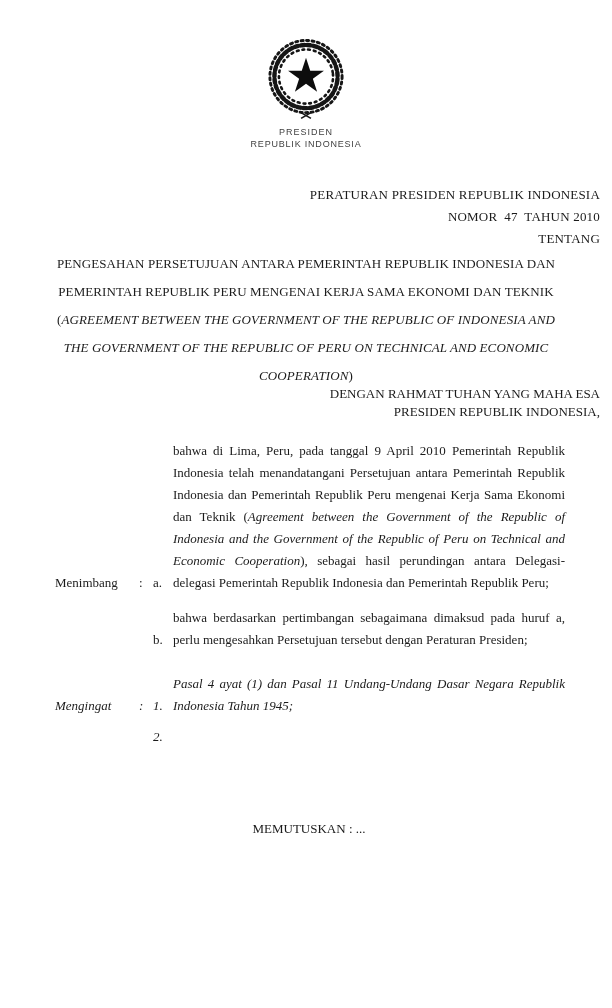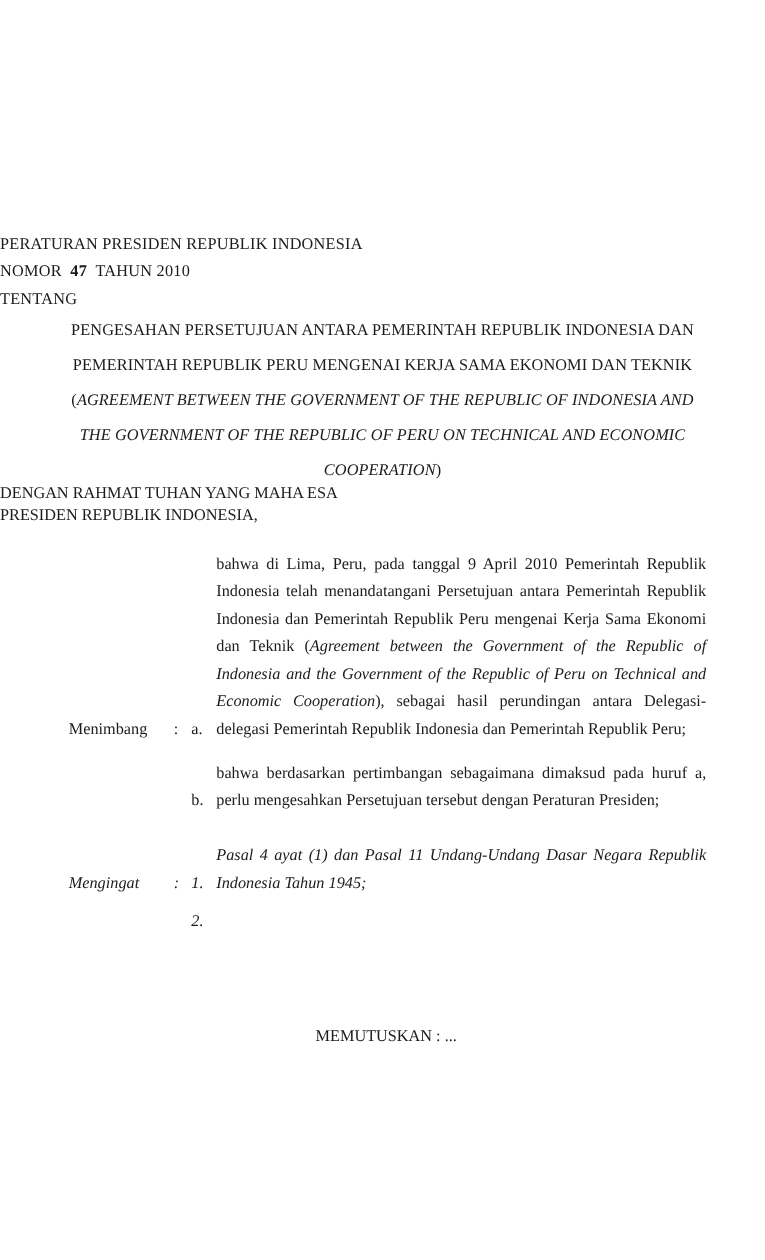--- a/index.html
+++ b/index.html
@@ -1,20 +1,20 @@
 <!DOCTYPE html>
 <html><head>
 <meta charset="utf-8">
 <style>
   html,body { margin:0; padding:0; background:#ffffff; }
   #page {
     position:relative; width:612px; height:1008px; background:#ffffff;
     font-family:"Liberation Serif", serif; color:#1b1b1b; overflow:hidden;
   }
-  .centered { position:absolute; left:0; width:600px; text-align:left; }
+  .centered { position:absolute; left:0; width:600px; text-align:right; }
 
   
   .emblem { position:absolute; top:36px; left:0; width:612px; text-align:center; }
   .emblem svg { display:block; margin:0 auto; }
   .emblem-cap1 {
     margin-top:4px; font-family:"Liberation Sans", sans-serif;
     font-size:9px; letter-spacing:1px; color:#3f3f3f; line-height:12px;
   }
   .emblem-cap2 {
     font-family:"Liberation Sans", sans-serif;
@@ -45,24 +45,40 @@
   .decision {
     position:absolute; top:821px; left:55px; width:508px;
     text-align:center; font-size:13px;
   }
 </style>
 </head>
 <body>
 
 <div id="page">
 
+  <div class="emblem">
+    <svg width="82" height="86" viewBox="0 0 100 102" aria-hidden="true">
+      <g fill="none" stroke="#161616" stroke-linecap="round">
+        <circle cx="50" cy="48" r="44" stroke-width="3.6" stroke-dasharray="2.5 4.2"></circle>
+        <circle cx="50" cy="48" r="38.5" stroke-width="5.4" stroke-dasharray="4.5 3.2" transform="rotate(8 50 48)"></circle>
+        <circle cx="50" cy="48" r="33" stroke-width="3.2" stroke-dasharray="2.2 4.8" transform="rotate(-6 50 48)"></circle>
+      </g>
+      <polygon points="50,25 55.17,40.88 71.87,40.89 58.37,50.72 63.52,66.61 50,56.8 36.48,66.61 41.63,50.72 28.13,40.89 44.83,40.88" fill="#0d0d0d"></polygon>
+      <g stroke="#161616" stroke-width="2" fill="none">
+        <path d="M44 92 L56 99"></path>
+        <path d="M56 92 L44 99"></path>
+      </g>
+    </svg>
+    <div class="emblem-cap1">PRESIDEN</div>
+    <div class="emblem-cap2">REPUBLIK INDONESIA</div>
+  </div>
 
   <div class="centered heading">
     <div>PERATURAN PRESIDEN REPUBLIK INDONESIA</div>
-    <div><span>NOMOR&nbsp; </span><span style="font-weight: bold;">47</span><span>&nbsp; TAHUN 2010</span></div>
+    <div><span>NOMOR&nbsp; </span><span style="font-weight: normal;">47</span><span>&nbsp; TAHUN 2010</span></div>
     <div>TENTANG</div>
   </div>
 
   <div class="subject"><span>PENGESAHAN PERSETUJUAN ANTARA PEMERINTAH REPUBLIK INDONESIA DAN PEMERINTAH REPUBLIK PERU MENGENAI KERJA SAMA EKONOMI DAN TEKNIK (</span><span style="font-style: italic;">AGREEMENT BETWEEN THE GOVERNMENT OF THE REPUBLIC OF INDONESIA AND THE GOVERNMENT OF THE REPUBLIC OF PERU ON TECHNICAL AND ECONOMIC COOPERATION</span><span>)</span></div>
 
   <div class="centered invocation">DENGAN RAHMAT TUHAN YANG MAHA ESA</div>
   <div class="centered issuer">PRESIDEN REPUBLIK INDONESIA,</div>
 
   <div class="section considering">
     <div class="row">

